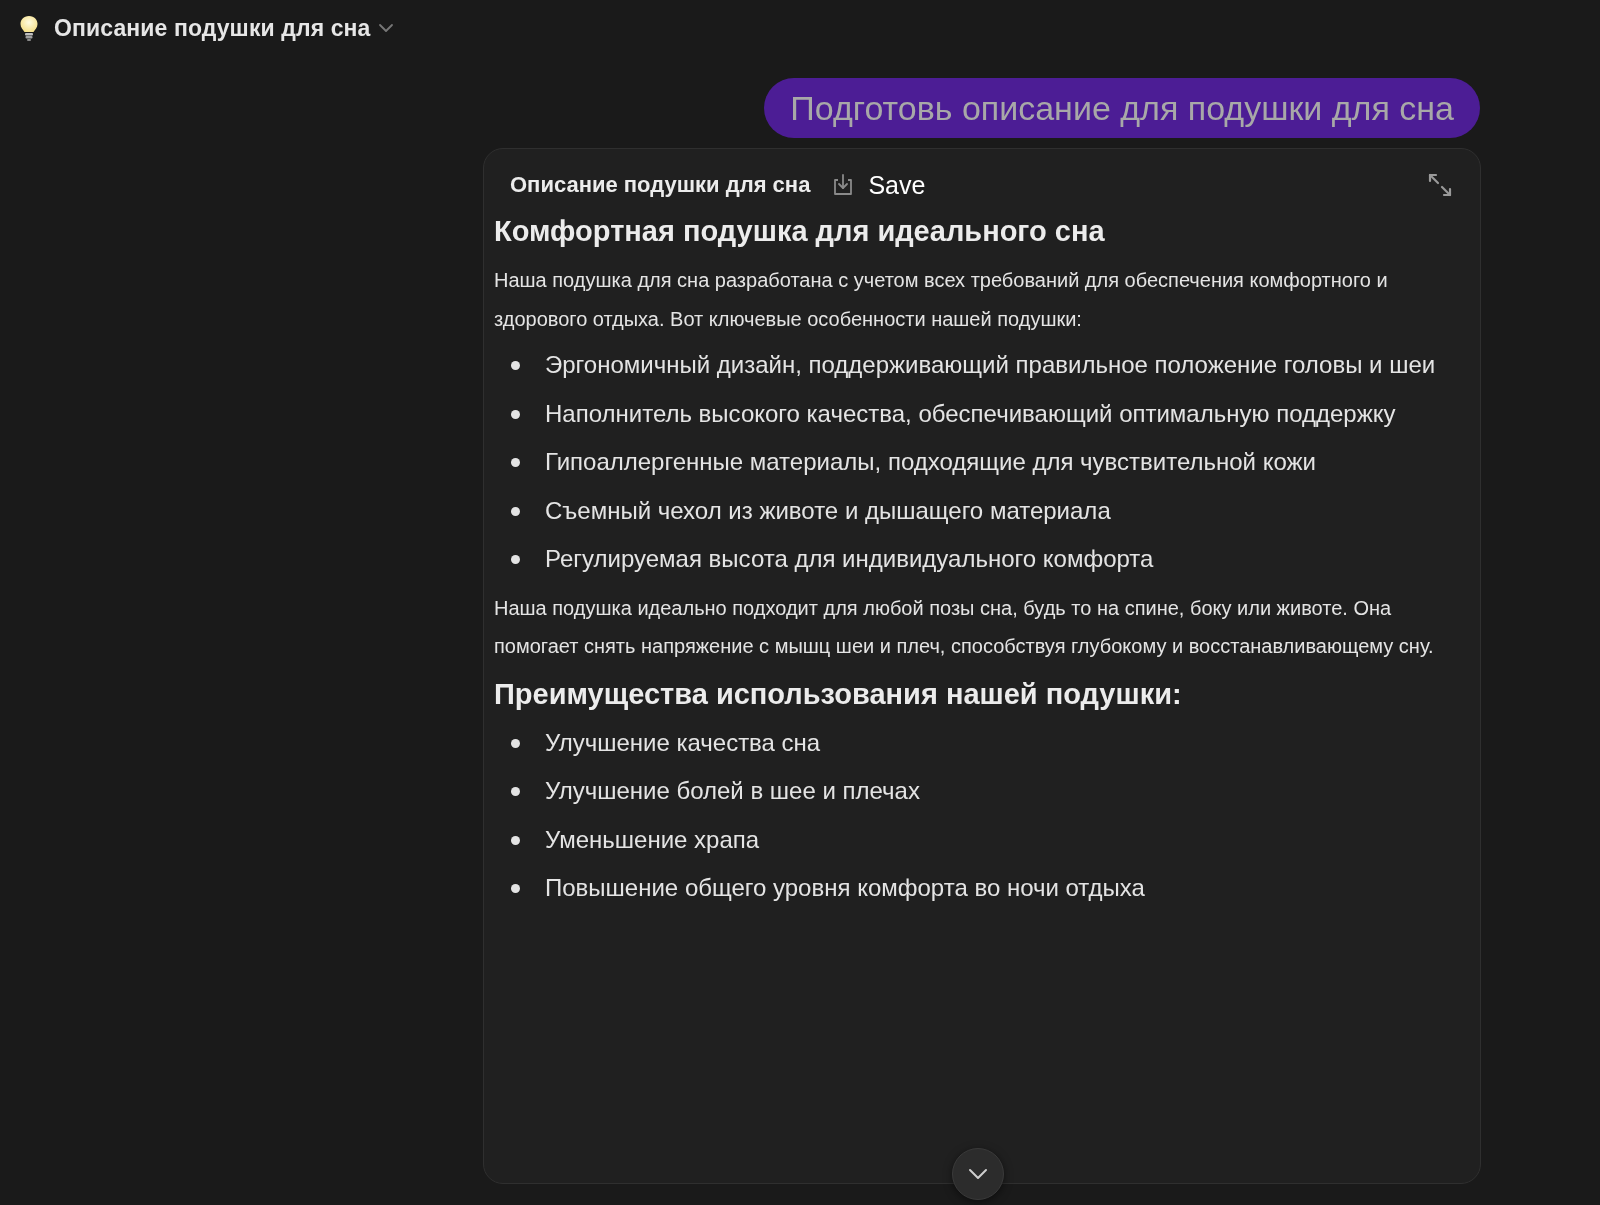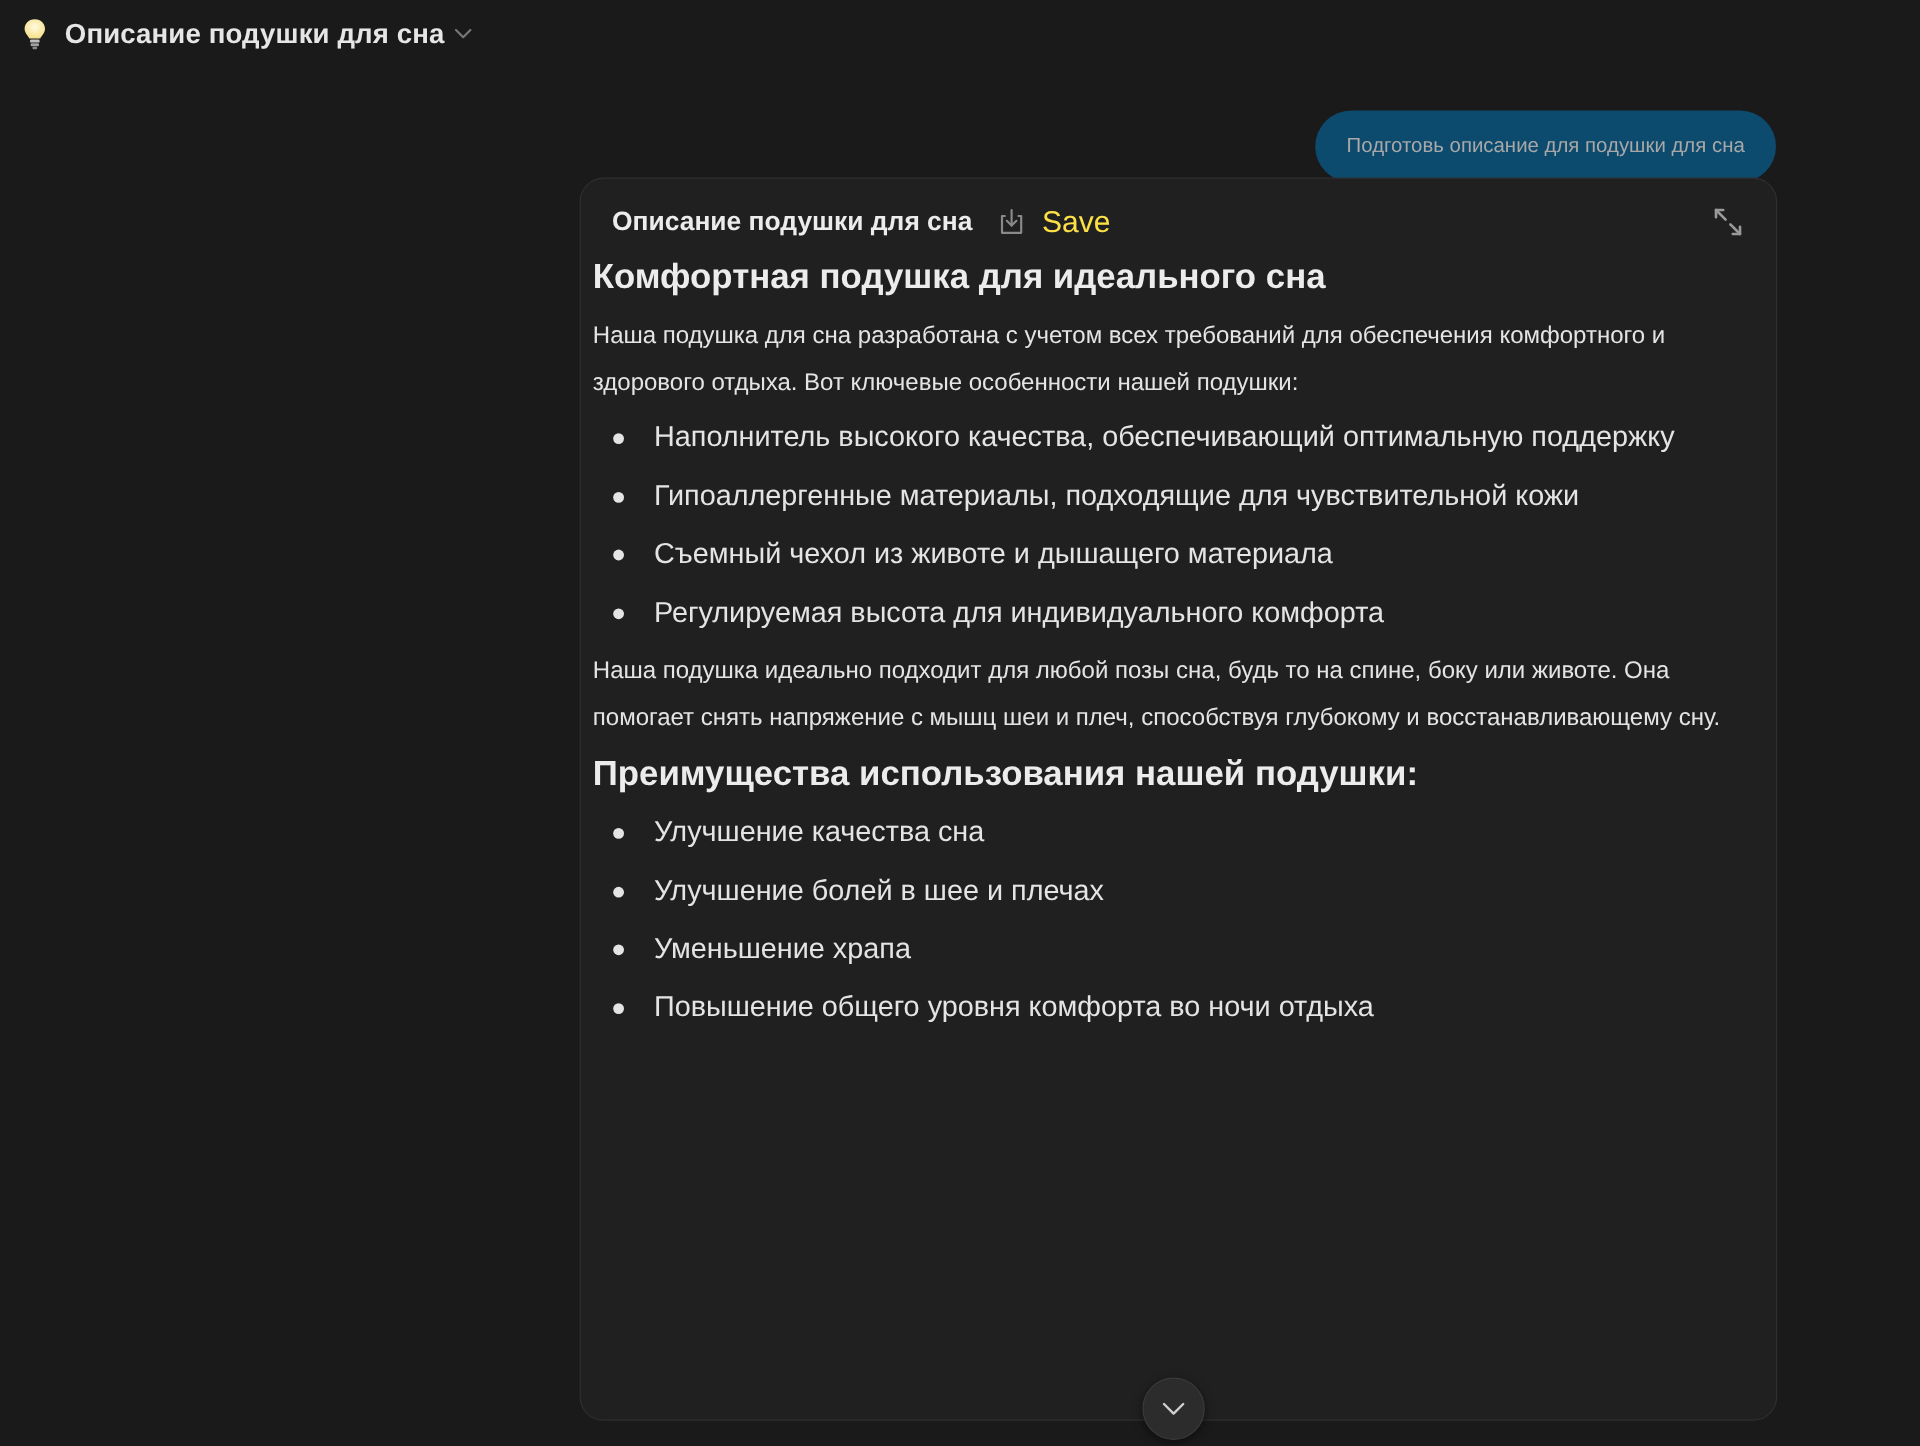--- a/index.html
+++ b/index.html
@@ -35,27 +35,27 @@
     }
     .title-chevron {
       margin-left: 8px;
       display: inline-flex;
       align-items: center;
     }
 
     .user-bubble {
       position: absolute;
       right: 120px;
-      top: 92px;
+      top: 78px;
       height: 60px;
       padding: 0 26px;
       border-radius: 30px;
-      background: #0c4a6e;
+      background: #4c1d95;
       color: #a8a8a8;
-      font-size: 17px;
+      font-size: 34px;
       display: flex;
       align-items: center;
       white-space: nowrap;
     }
 
     .doc-card {
       position: absolute;
       left: 483px;
       top: 148px;
       width: 998px;
@@ -76,21 +76,21 @@
     }
     .doc-name {
       font-size: 22px;
       font-weight: 700;
       color: #ececec;
     }
     .save-btn {
       margin-left: 22px;
       display: flex;
       align-items: center;
-      color: #fde047;
+      color: #ffffff;
       font-size: 25px;
       cursor: pointer;
     }
     .save-btn .icon { margin-right: 14px; display: inline-flex; }
     .expand-btn {
       position: absolute;
       right: 4px;
       top: 4px;
       width: 32px; height: 32px;
       display: flex; align-items: center; justify-content: center;
@@ -201,20 +201,21 @@
         <path d="M23 23 L15 15" stroke="#9a9a9a" stroke-width="2.2" stroke-linecap="round"></path>
         <path d="M23 23 L23 17 M23 23 L17 23" stroke="#9a9a9a" stroke-width="2.2" stroke-linecap="round"></path>
       </svg>
     </span>
   </div>
 
   <div class="doc-body">
     <h2>Комфортная подушка для идеального сна</h2>
     <p>Наша подушка для сна разработана с учетом всех требований для обеспечения комфортного и здорового отдыха. Вот ключевые особенности нашей подушки:</p>
     <ul>
+      <li>Эргономичный дизайн, поддерживающий правильное положение головы и шеи</li>
       <li>Наполнитель высокого качества, обеспечивающий оптимальную поддержку</li>
       <li>Гипоаллергенные материалы, подходящие для чувствительной кожи</li>
       <li>Съемный чехол из животе и дышащего материала</li>
       <li>Регулируемая высота для индивидуального комфорта</li>
     </ul>
     <p>Наша подушка идеально подходит для любой позы сна, будь то на спине, боку или животе. Она помогает снять напряжение с мышц шеи и плеч, способствуя глубокому и восстанавливающему сну.</p>
     <h2>Преимущества использования нашей подушки:</h2>
     <ul>
       <li>Улучшение качества сна</li>
       <li>Улучшение болей в шее и плечах</li>

